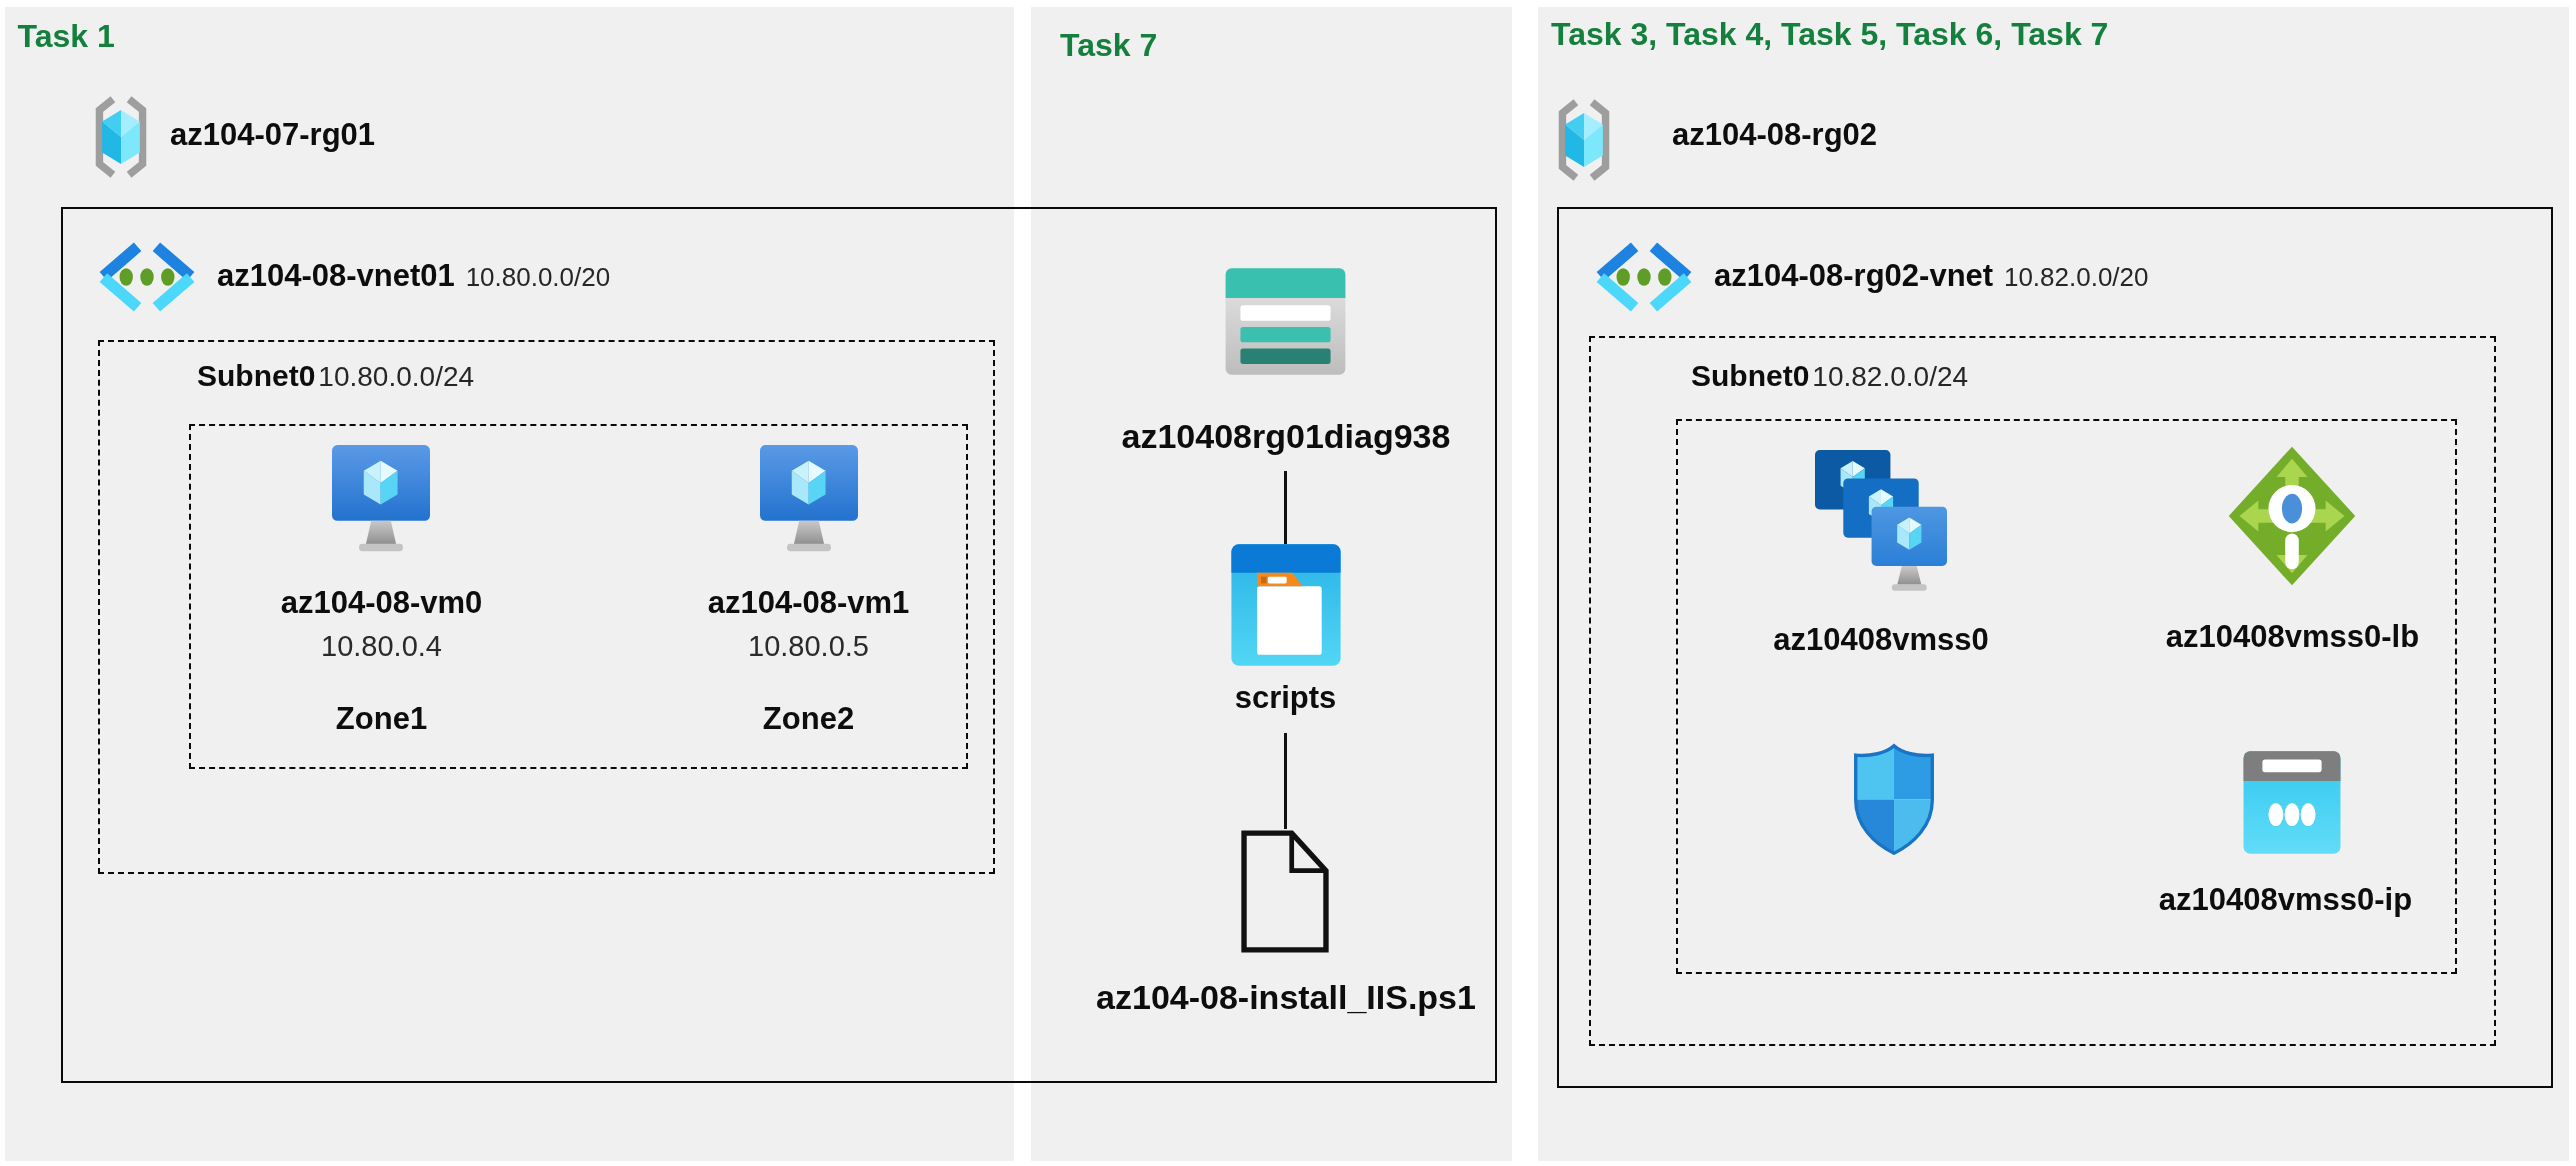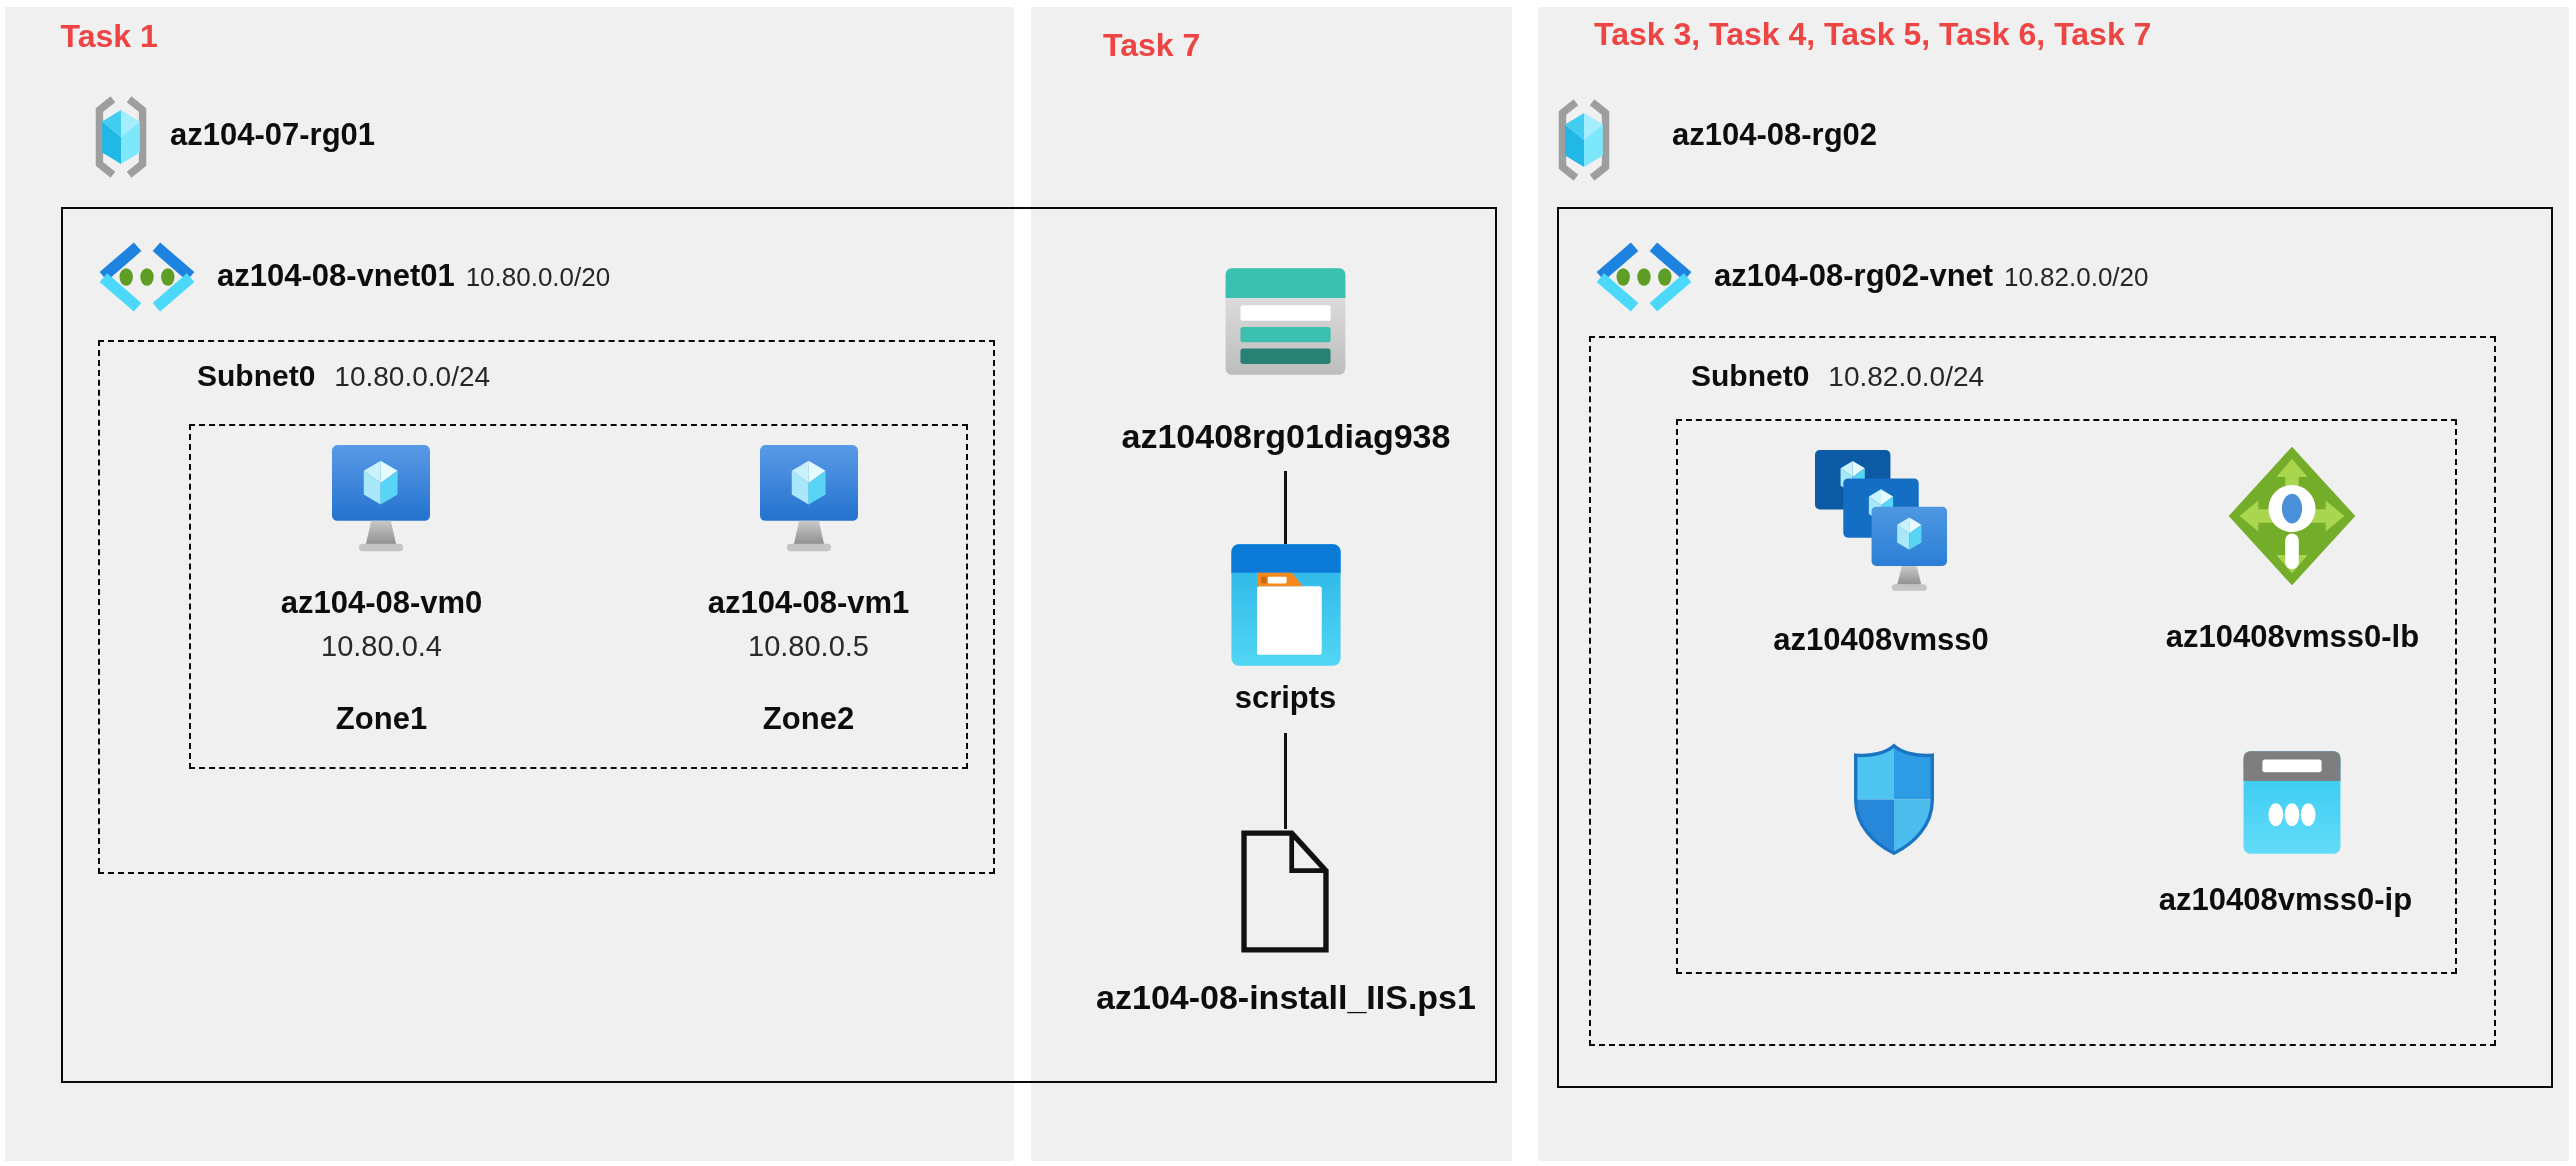--- a/index.html
+++ b/index.html
@@ -1,27 +1,27 @@
 <!DOCTYPE html>
 <html style="font-size:10.8px"><head>
 <meta charset="utf-8">
 <style>
   html,body{margin:0;padding:0;background:#ffffff;width:2576px;height:1166px;
     font-family:"Liberation Sans","DejaVu Sans",sans-serif;overflow:hidden;}
   #stage{position:absolute;left:0;top:0;width:2576px;height:1166px;background:#ffffff;}
   .panel{position:absolute;top:6.7px;height:1154px;background:#f0f0f0;}
-  .hdr{position:absolute;font-size:32px;font-weight:bold;color:#ef4444;white-space:nowrap;z-index:4;margin-left:43px;}
+  .hdr{position:absolute;font-size:32px;font-weight:bold;color:#15803d;white-space:nowrap;z-index:4;}
   .box-solid{position:absolute;border:2.7px solid #0a0a0a;z-index:2;}
   .box-dashed{position:absolute;border:2px dashed #0a0a0a;z-index:2;}
   .icon{position:absolute;z-index:3;}
   .lbl{position:absolute;font-size:31px;font-weight:bold;color:#0d0d0d;white-space:nowrap;z-index:4;}
   .lbl-lg{font-size:34px;}
   .ctr{text-align:center;}
   .cidr{font-weight:normal;font-size:26px;color:#262626;margin-left:10.8px;}
-  .sub-cidr{font-weight:normal;font-size:28px;color:#262626;margin-left:19px;}
+  .sub-cidr{font-weight:normal;font-size:28px;color:#262626;margin-left:3px;}
   .ip-text{position:absolute;font-size:29px;font-weight:normal;color:#2a2a2a;white-space:nowrap;z-index:4;}
   .vline{position:absolute;width:2.7px;background:#111111;z-index:3;}
 </style>
 </head>
 <body>
 
 <div id="stage">
 
   <svg width="0" height="0" style="position:absolute">
     <defs>

